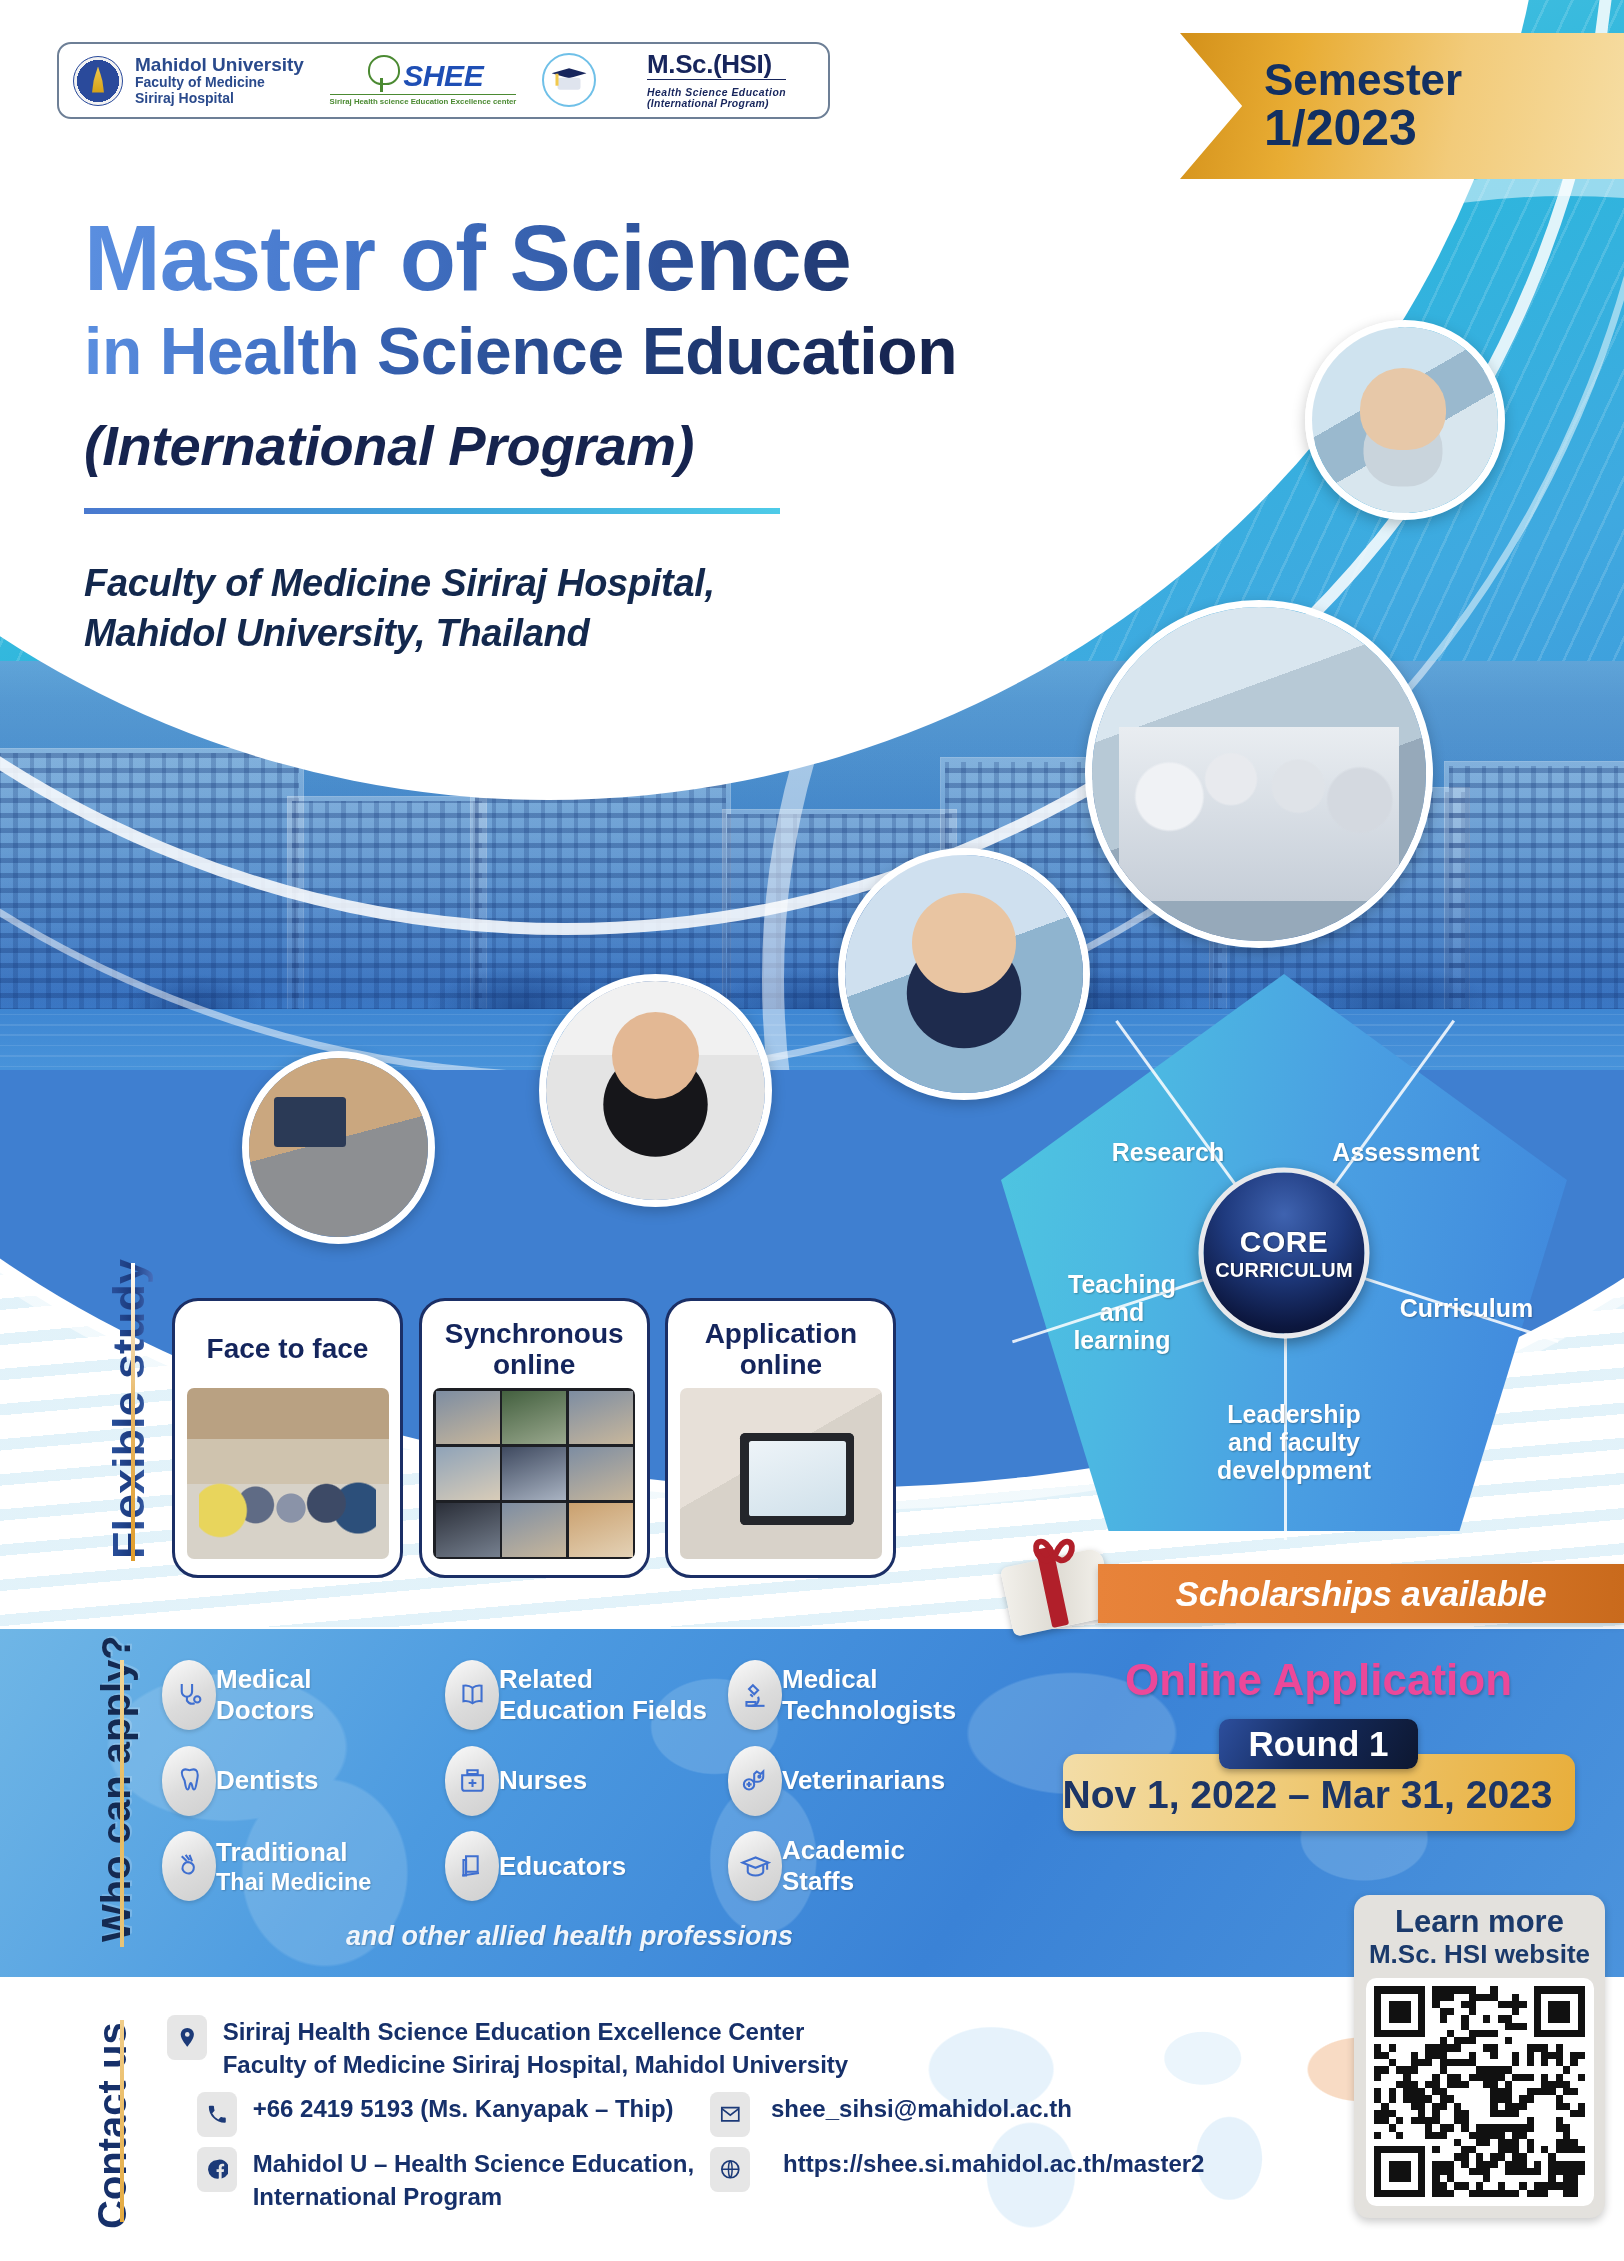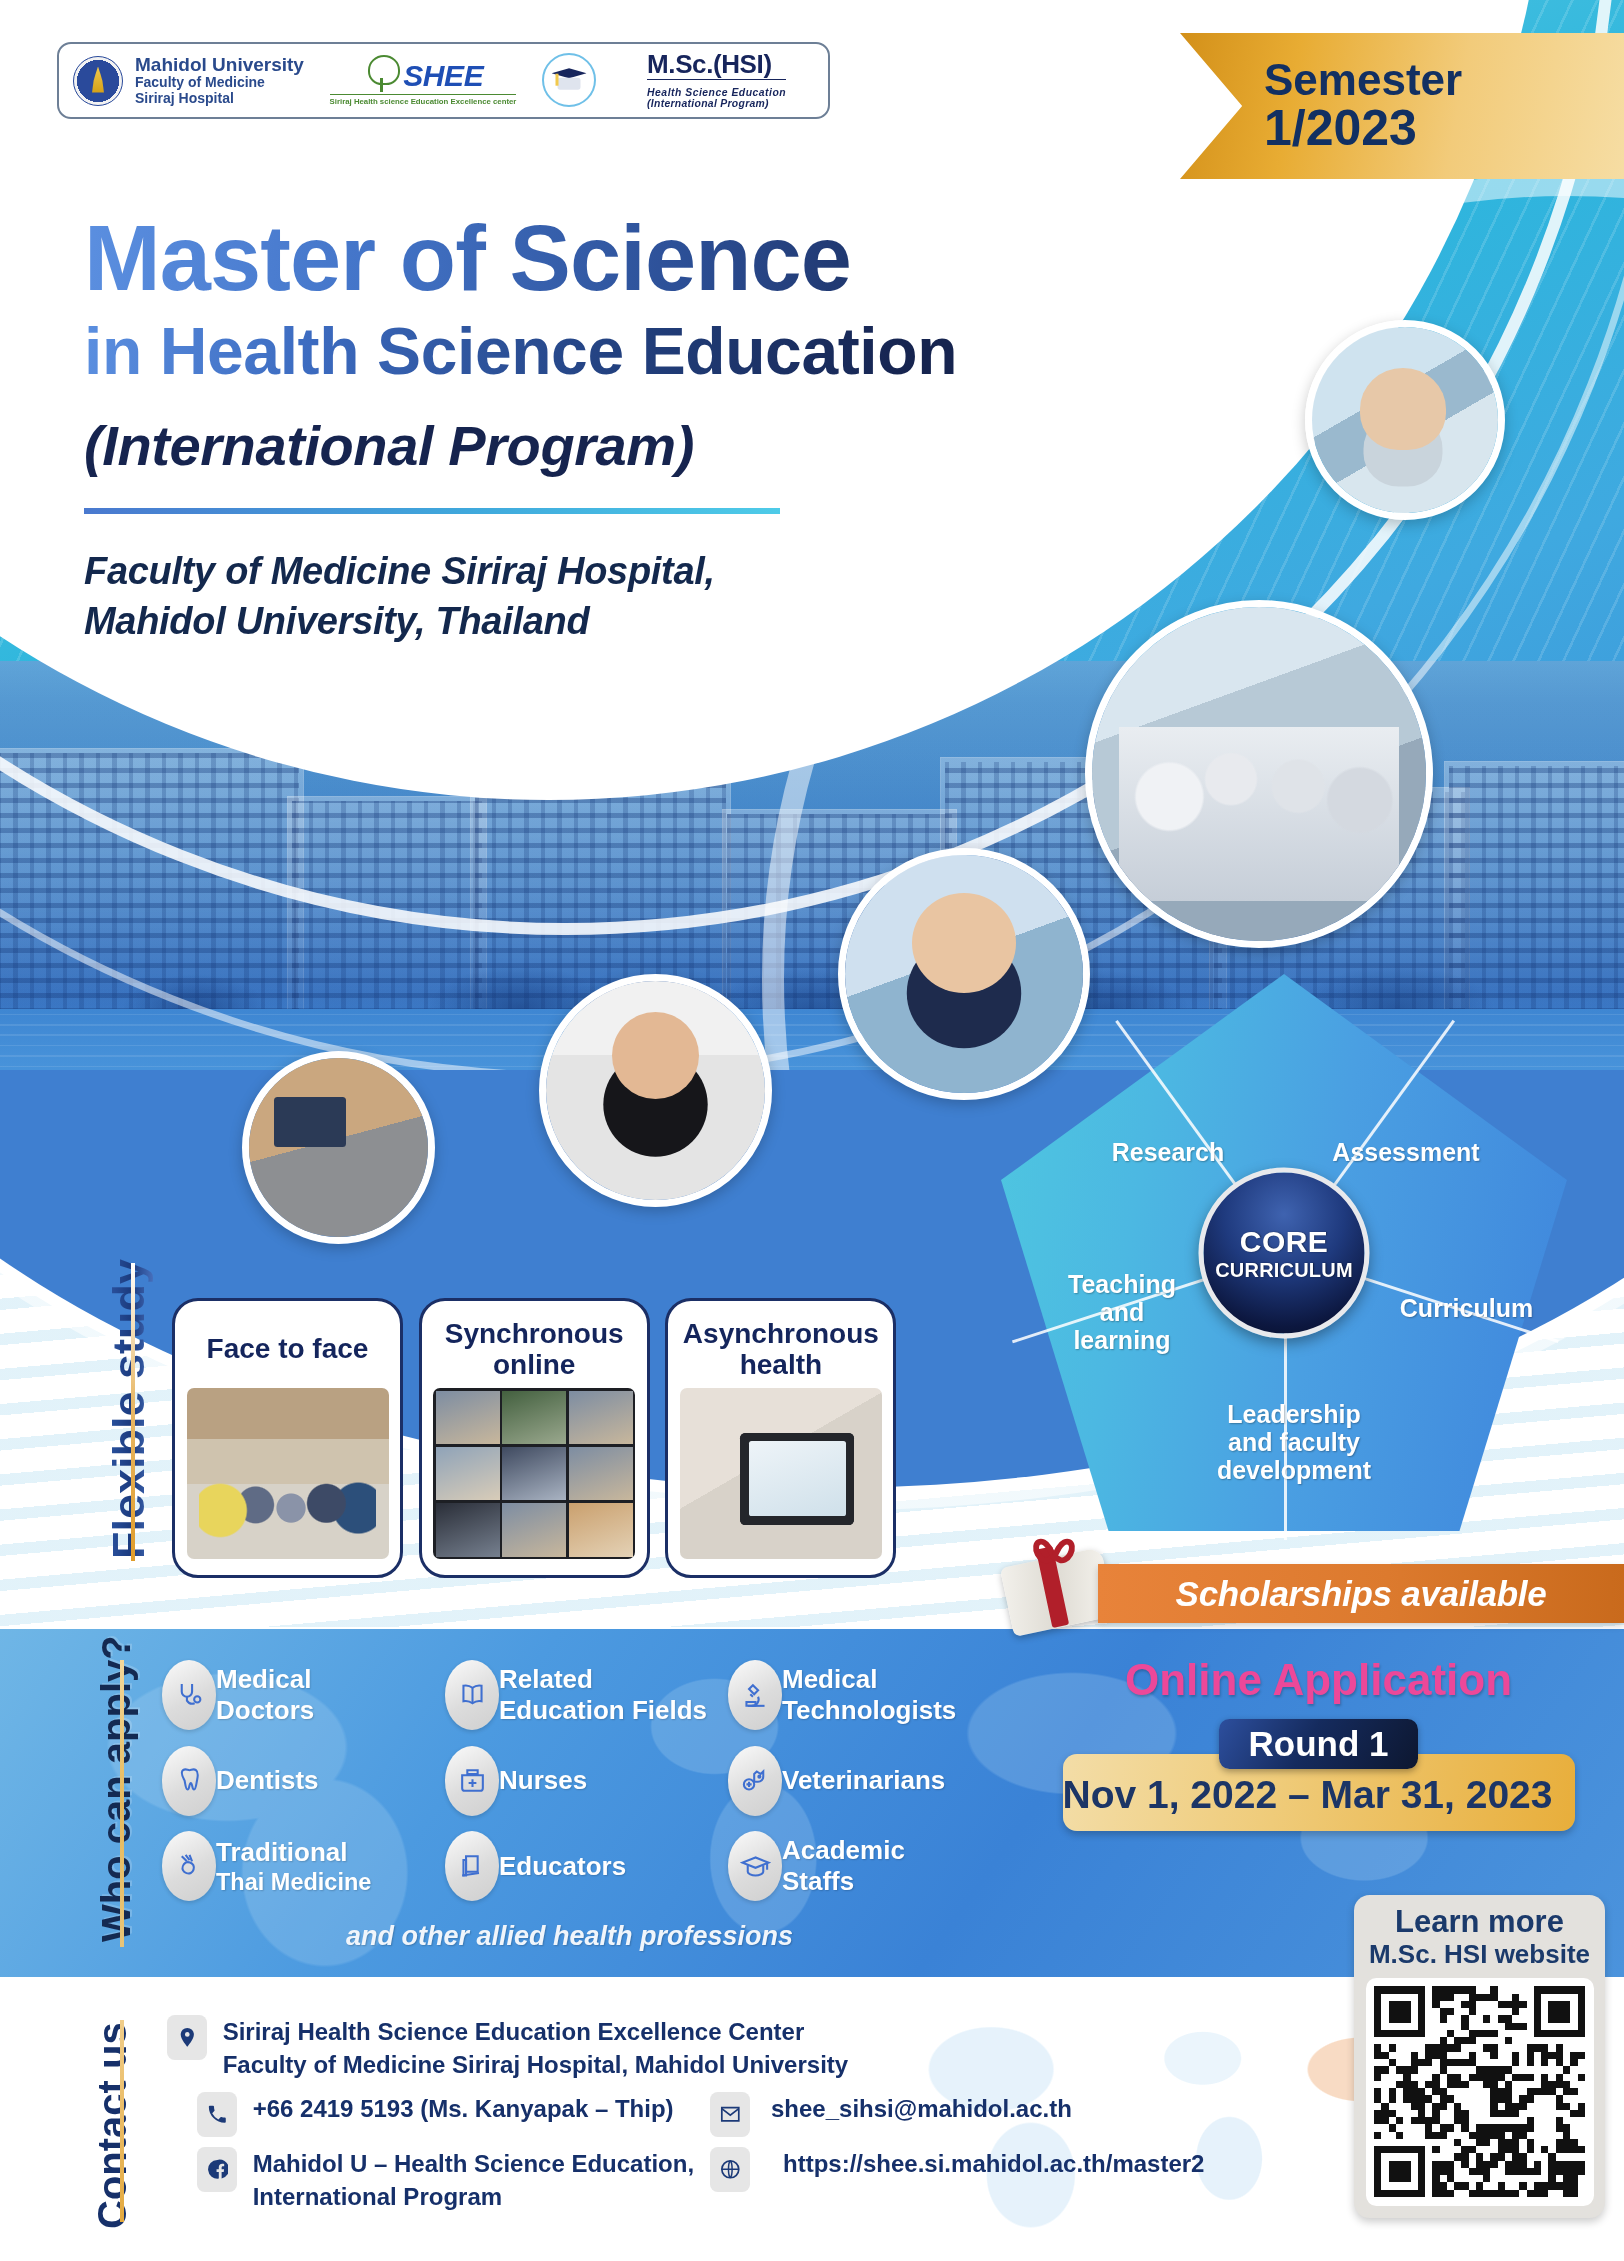--- a/index.html
+++ b/index.html
@@ -237,21 +237,21 @@
   }
   .h-paren {
     font-size: 56px; font-weight: 800; font-style: italic; color: #16244f; margin-top: 26px;
     letter-spacing: -0.4px;
   }
   .h-rule {
     width: 696px; height: 6px; margin-top: 30px;
     background: linear-gradient(90deg, #4a79cf 0%, #3fa8dc 55%, #4ecbe8 100%);
   }
   .h-faculty {
-    margin-top: 32px; font-size: 38px; font-style: italic; font-weight: 600;
+    margin-top: 44px; font-size: 38px; font-style: italic; font-weight: 600;
     color: #13284d; line-height: 1.32; letter-spacing: -0.3px;
   }
 
   
   .pcirc {
     position: absolute; border-radius: 50%;
     border: 7.8px solid #ffffff; overflow: hidden;
     box-shadow: 0 4.4px 14px rgba(0,0,0,.22);
   }
   .pc-a { left: 1305px; top: 320px; width: 200px; height: 200px; }
@@ -667,21 +667,21 @@
           <i></i>
           <i></i>
           <i></i>
           <i></i>
           <i></i>
           <i></i>
           <i></i>
       </div>
     </div>
     <div class="study-card">
-      <div class="sc-title">Asynchronous health</div>
+      <div class="sc-title">Application online</div>
       <div class="sc-img img-async"></div>
     </div>
   </div>
 
   <div class="vlabel apply-label">Who can apply?</div>
   <div class="apply-rule"></div>
 
   <div class="apply-grid">
 
     <div class="apply-item">

